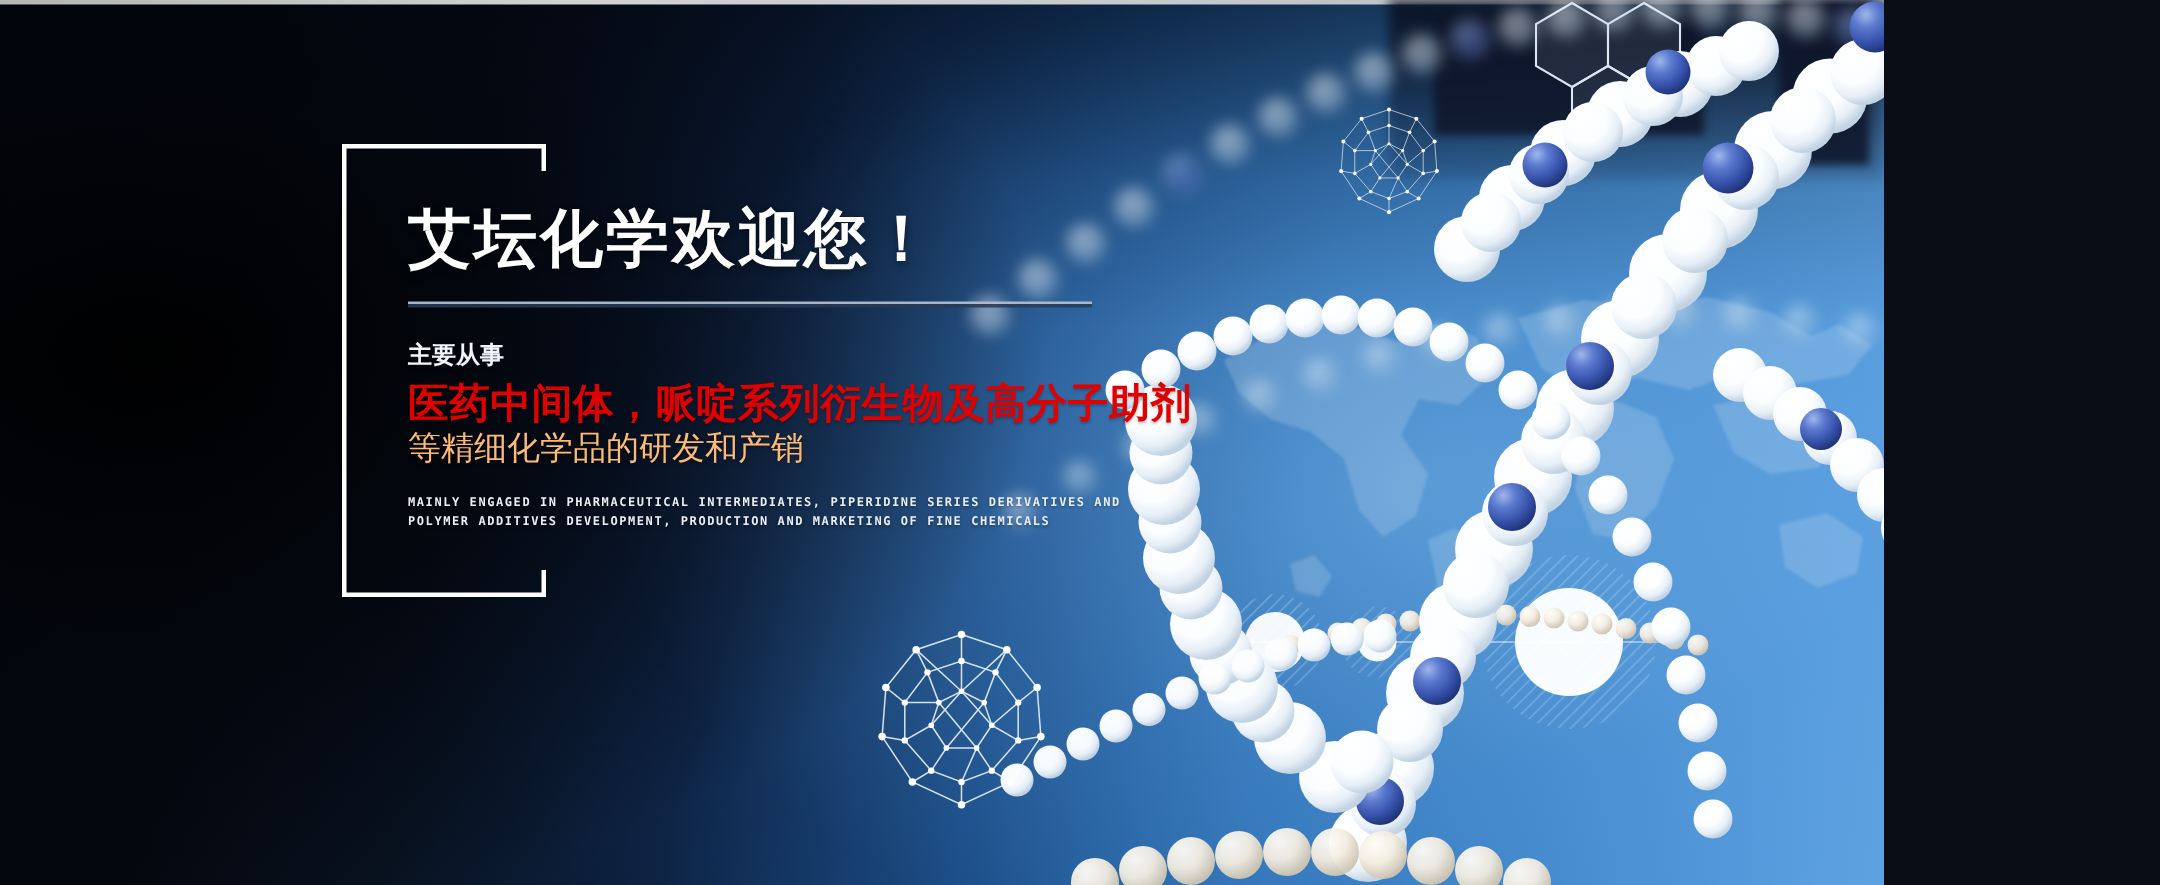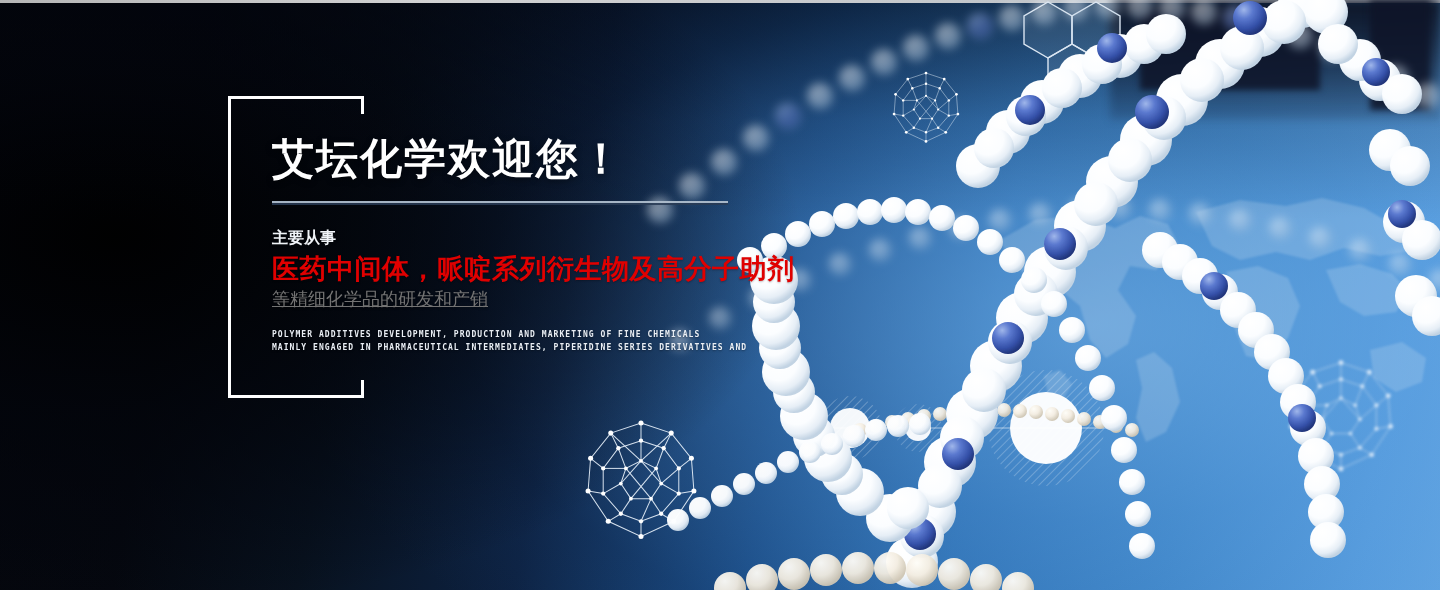--- a/index.html
+++ b/index.html
@@ -1,18 +1,18 @@
 <!DOCTYPE html>
 <html><head>
 <meta charset="utf-8">
 <style>
   html,body{margin:0;padding:0;background:#0a0d16;}
   body{width:1440px;height:590px;overflow:hidden;font-family:"Liberation Sans","DejaVu Sans",sans-serif;}
 
-  .banner{position:relative;width:1440px;height:590px;overflow:hidden;}
+  .banner{position:relative;width:1256px;height:590px;overflow:hidden;}
   .bg-base2{position:absolute;inset:0;
     background:linear-gradient(100deg, #04060c 0%, #05080f 14%, #08121f 26%, #0d2242 40%, #1a4c85 55%, #2e72b5 68%, #4189cb 82%, #5aa1e2 95%, #63a8e6 100%);
   }
   .bg-glow{position:absolute;inset:0;
     background:radial-gradient(ellipse 70% 95% at 76% 55%, rgba(120,180,235,.55) 0%, rgba(86,150,215,.30) 35%, rgba(40,90,160,.08) 62%, rgba(0,0,0,0) 80%);
   }
   .bg-darkcorner{position:absolute;inset:0;
     background:radial-gradient(ellipse 58% 78% at 8% 40%, rgba(0,0,0,.92) 0%, rgba(2,4,10,.75) 38%, rgba(2,4,12,.35) 62%, rgba(0,0,0,0) 82%);
   }
   .bg-topdark{position:absolute;left:0;top:0;width:100%;height:220px;
@@ -54,22 +54,22 @@
   .copy{position:absolute;left:272px;top:133px;width:740px;}
   .h1{font-size:42px;line-height:52px;color:#ffffff;font-weight:700;letter-spacing:2px;
       text-shadow:0 2px 6px rgba(0,0,0,.45);margin:0;}
   .rule{margin-top:16px;width:456px;height:4px;
       background:linear-gradient(180deg, #aebdcd 0%, #aebdcd 45%, rgba(40,58,84,.9) 46%, rgba(40,58,84,.9) 100%);
       opacity:.95;}
   .lead{margin-top:22px;font-size:16px;line-height:22px;color:#f0f4f8;font-weight:700;
       text-shadow:0 1px 3px rgba(0,0,0,.4);}
   .hl{margin-top:5px;font-size:27px;line-height:30px;color:#e00000;font-weight:700;letter-spacing:.5px;
       text-shadow:0 1px 2px rgba(0,0,0,.25);}
-  .sub{margin-top:2px;font-size:18px;line-height:26px;color:#737373;font-weight:400;
-      text-shadow:0 1px 3px rgba(0,0,0,.4);text-decoration:underline;}
+  .sub{margin-top:2px;font-size:22px;line-height:26px;color:#fdba74;font-weight:400;
+      text-shadow:0 1px 3px rgba(0,0,0,.4);}
   .eng{margin-top:16px;font-size:8px;line-height:13px;color:#e9eef4;font-weight:700;
       letter-spacing:1.05px;font-family:"DejaVu Sans Mono","Liberation Mono",monospace;
       text-shadow:0 1px 2px rgba(0,0,0,.35);width:470px;}
   .eng div{white-space:nowrap;}
 </style>
 </head>
 <body>
 
 <div class="banner">
 
@@ -604,18 +604,18 @@
     <div class="frame-br-stub"></div>
   </div>
 
   <div class="copy">
     <h1 class="h1">艾坛化学欢迎您！</h1>
     <div class="rule"></div>
     <div class="lead">主要从事</div>
     <div class="hl">医药中间体，哌啶系列衍生物及高分子助剂</div>
     <div class="sub">等精细化学品的研发和产销</div>
     <div class="eng">
+      <div>MAINLY ENGAGED IN PHARMACEUTICAL INTERMEDIATES, PIPERIDINE SERIES DERIVATIVES AND</div>
       <div>POLYMER ADDITIVES DEVELOPMENT, PRODUCTION AND MARKETING OF FINE CHEMICALS</div>
-      <div>MAINLY ENGAGED IN PHARMACEUTICAL INTERMEDIATES, PIPERIDINE SERIES DERIVATIVES AND</div>
     </div>
   </div>
 
 </div>
 
 </body></html>

